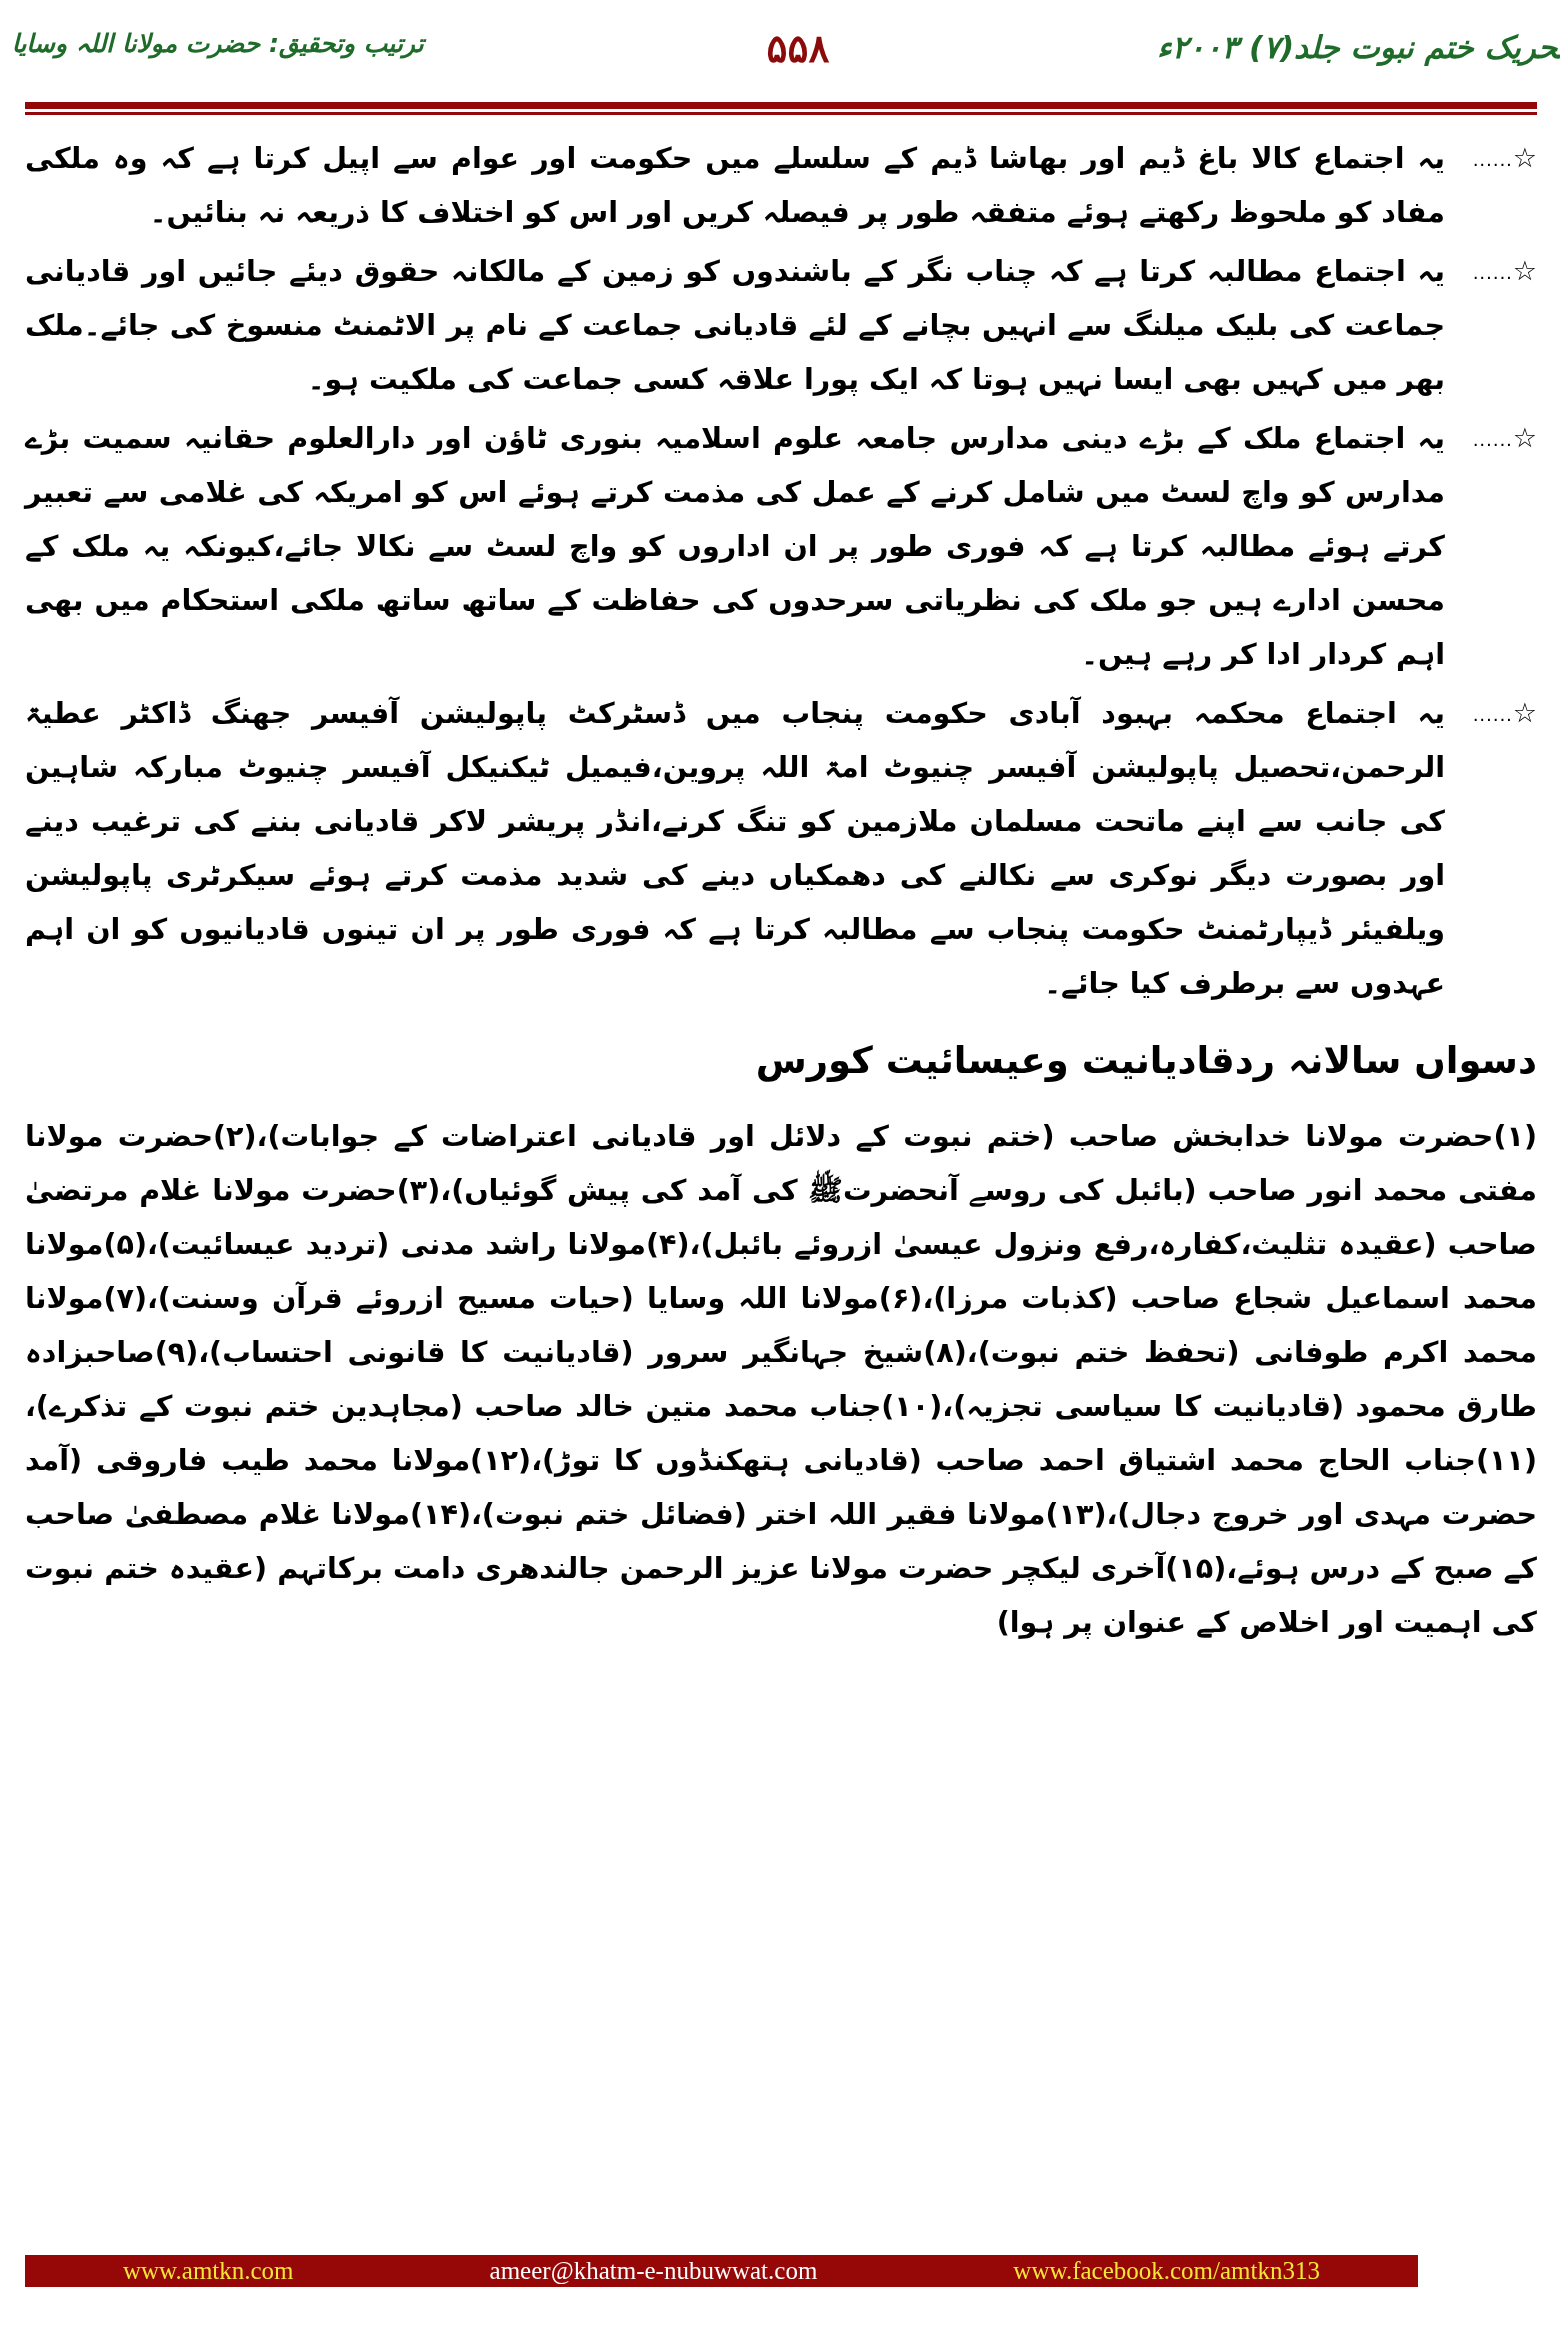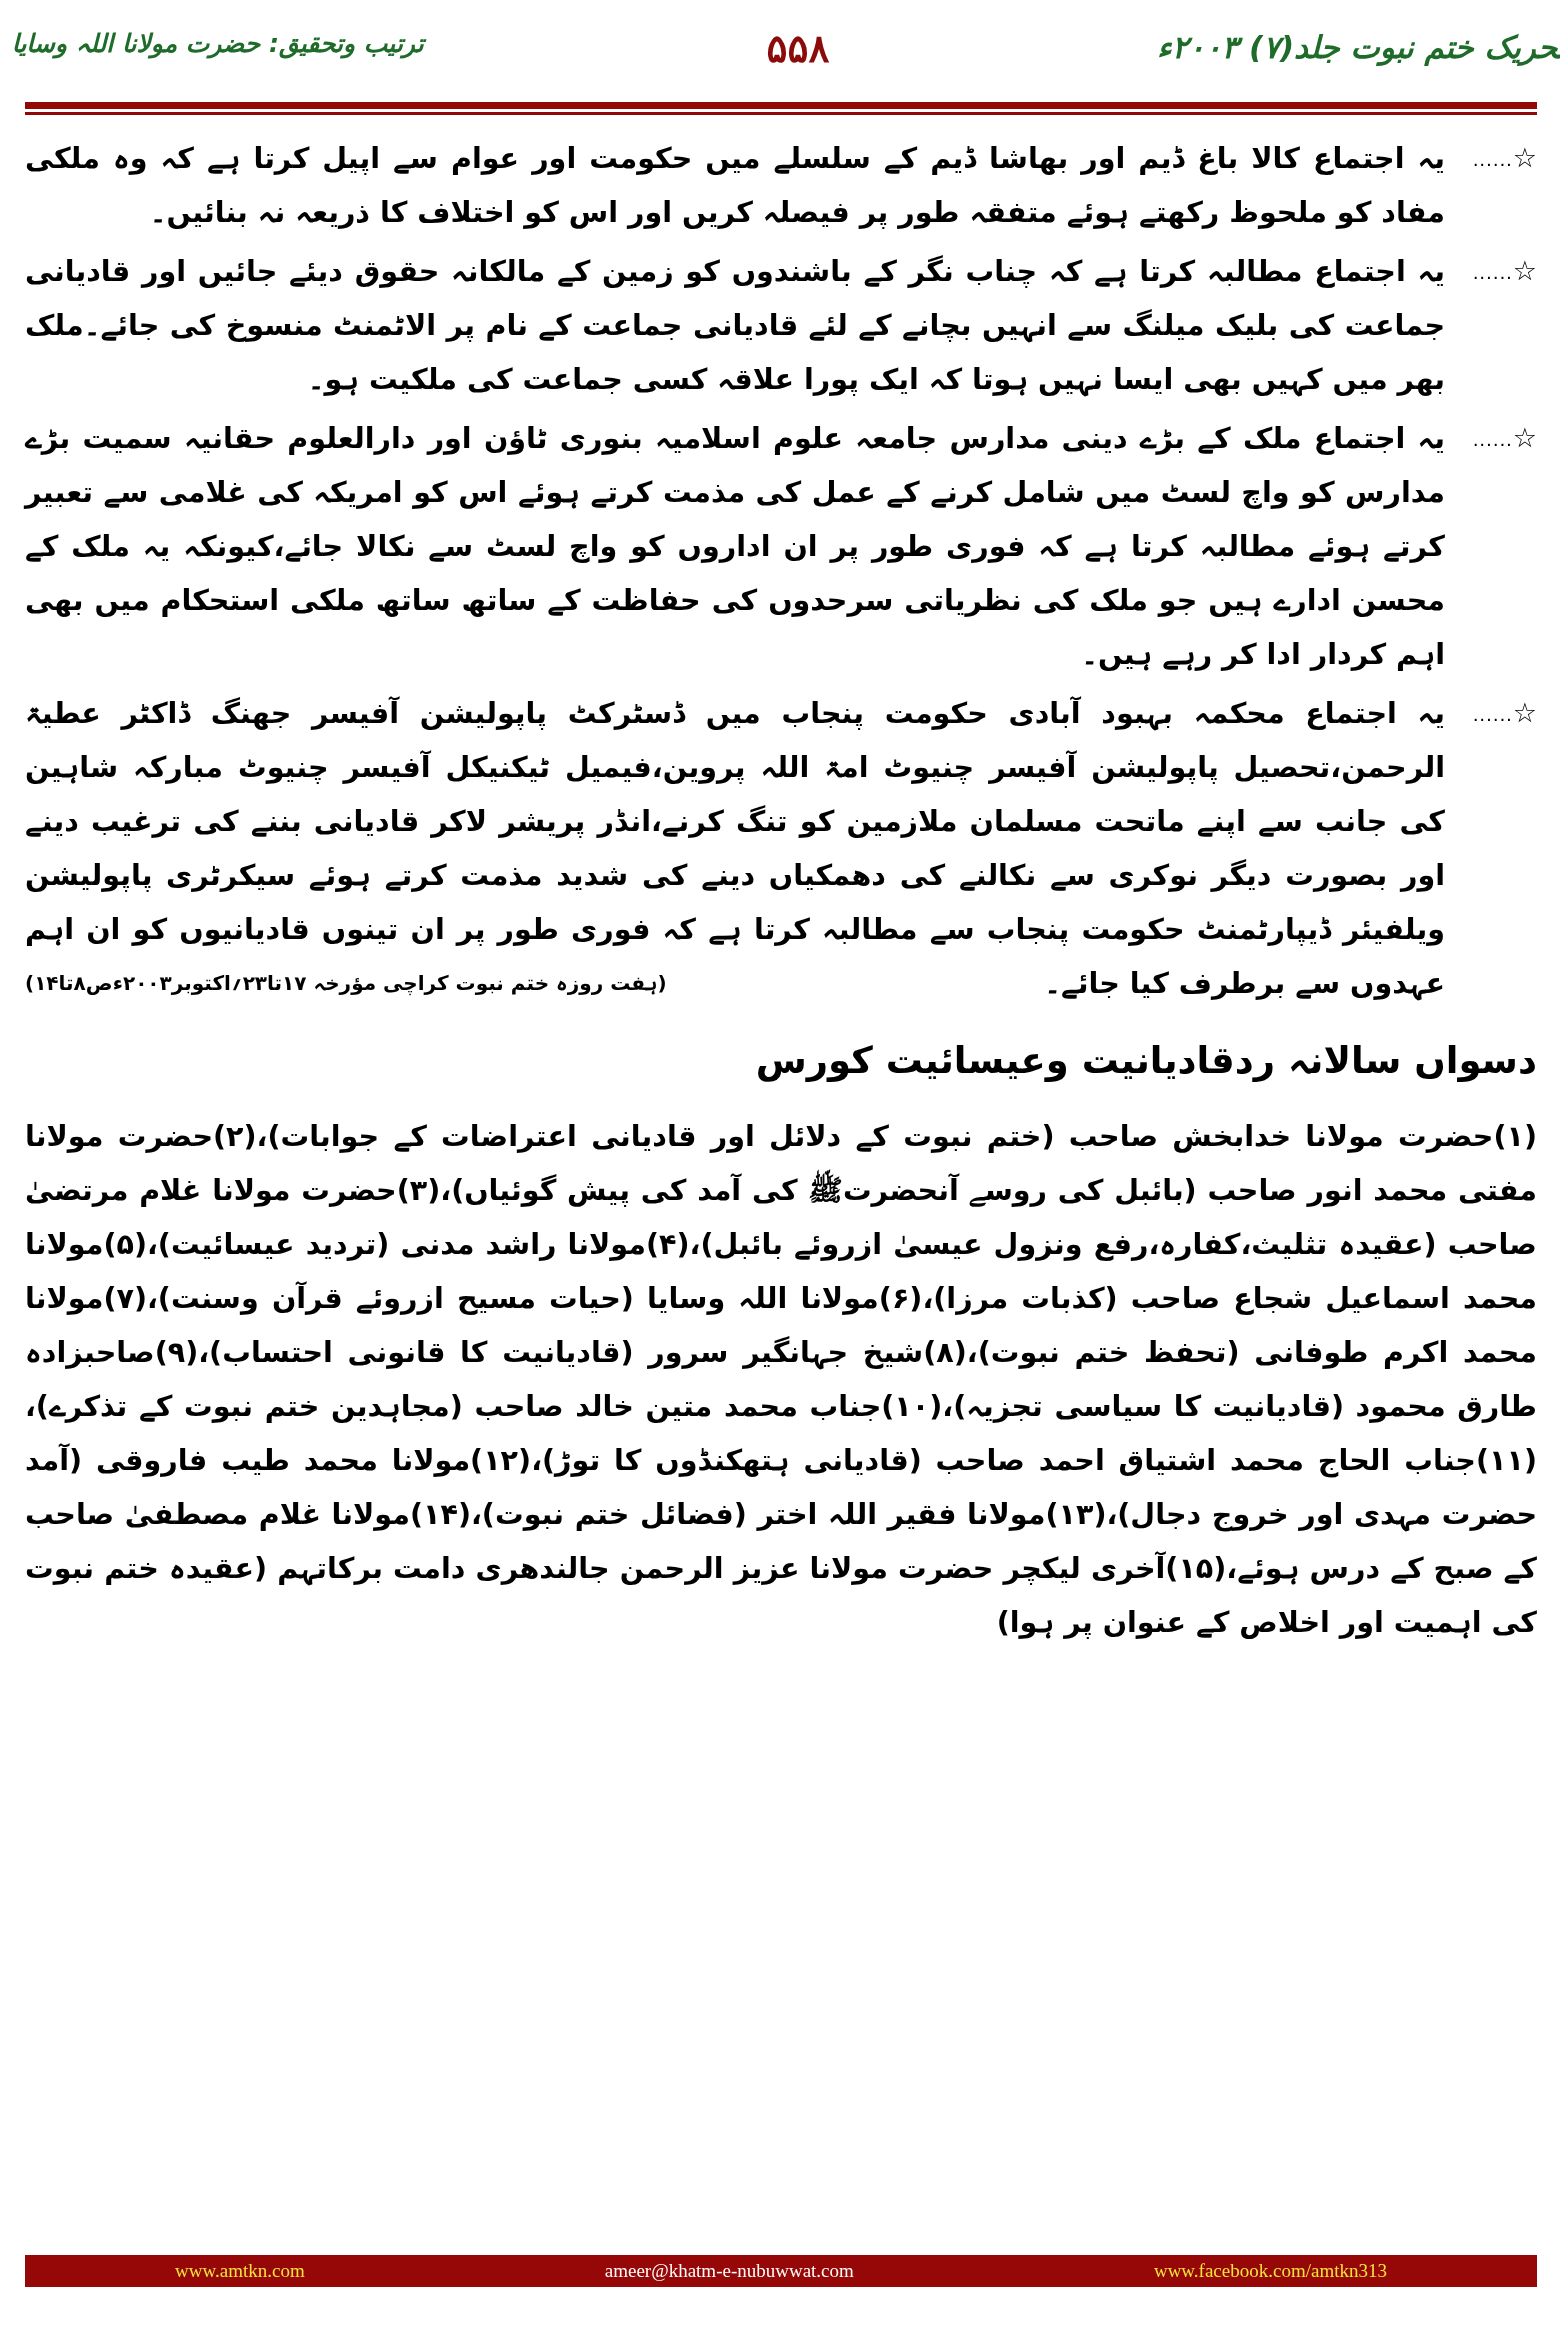--- a/index.html
+++ b/index.html
@@ -41,23 +41,23 @@
   .source-ref {
     float: left; font-size: 20px; direction: rtl; font-weight: bold;
   }
   .section-title {
     margin-top: 17px !important; font-size: 37px; line-height: 67px; text-align: right;
   }
   .intro { text-indent: 0; }
   .list-para { margin-top: 15px !important; }
 
   .footer {
-    position: absolute; left: 25px; width: 1512px; top: 2255px; height: 32px;
+    position: absolute; left: 25px; width: 1393px; top: 2255px; height: 32px;
     background: #960707; display: flex; justify-content: space-around; align-items: center;
-    font-family: "Liberation Serif", serif; font-size: 19px;
+    font-family: "Liberation Serif", serif; font-size: 25px;
   }
   .footer .yel { color: #f5e63a; }
   .footer .wht { color: #ffffff; }
 </style>
 </head>
 <body>
 
 <div class="header">
   <div class="hdr-left">ترتیب وتحقیق: حضرت مولانا اللہ وسایا</div>
   <div class="hdr-center">۵۵۸</div>
@@ -79,21 +79,20 @@
   </p>
 
   <p class="item">
     <span class="bullet"><span class="dots">......</span><span>☆</span></span>
     <span>یہ اجتماع ملک کے بڑے دینی مدارس جامعہ علوم اسلامیہ بنوری ٹاؤن اور دارالعلوم حقانیہ سمیت بڑے مدارس کو واچ لسٹ میں شامل کرنے کے عمل کی مذمت کرتے ہوئے اس کو امریکہ کی غلامی سے تعبیر کرتے ہوئے مطالبہ کرتا ہے کہ فوری طور پر ان اداروں کو واچ لسٹ سے نکالا جائے،کیونکہ یہ ملک کے محسن ادارے ہیں جو ملک کی نظریاتی سرحدوں کی حفاظت کے ساتھ ساتھ ملکی استحکام میں بھی اہم کردار ادا کر رہے ہیں۔</span>
   </p>
 
   <p class="item">
     <span class="bullet"><span class="dots">......</span><span>☆</span></span>
     <span>یہ اجتماع محکمہ بہبود آبادی حکومت پنجاب میں ڈسٹرکٹ پاپولیشن آفیسر جھنگ ڈاکٹر عطیۃ الرحمن،تحصیل پاپولیشن آفیسر چنیوٹ امۃ اللہ پروین،فیمیل ٹیکنیکل آفیسر چنیوٹ مبارکہ شاہین کی جانب سے اپنے ماتحت مسلمان ملازمین کو تنگ کرنے،انڈر پریشر لاکر قادیانی بننے کی ترغیب دینے اور بصورت دیگر نوکری سے نکالنے کی دھمکیاں دینے کی شدید مذمت کرتے ہوئے سیکرٹری پاپولیشن ویلفیئر ڈیپارٹمنٹ حکومت پنجاب سے مطالبہ کرتا ہے کہ فوری طور پر ان تینوں قادیانیوں کو ان اہم عہدوں سے برطرف کیا جائے۔</span>
-    <span class="source-ref">(ہفت روزہ ختم نبوت کراچی مؤرخہ ۱۷تا۲۳؍اکتوبر۲۰۰۳ءص۸تا۱۴)</span>
   </p>
 
   <p class="section-title">دسواں سالانہ ردقادیانیت وعیسائیت کورس</p>
 
 
   <p class="list-para">(۱)حضرت مولانا خدابخش صاحب (ختم نبوت کے دلائل اور قادیانی اعتراضات کے جوابات)،(۲)حضرت مولانا مفتی محمد انور صاحب (بائبل کی روسے آنحضرتﷺ کی آمد کی پیش گوئیاں)،(۳)حضرت مولانا غلام مرتضیٰ صاحب (عقیدہ تثلیث،کفارہ،رفع ونزول عیسیٰ ازروئے بائبل)،(۴)مولانا راشد مدنی (تردید عیسائیت)،(۵)مولانا محمد اسماعیل شجاع صاحب (کذبات مرزا)،(۶)مولانا اللہ وسایا (حیات مسیح ازروئے قرآن وسنت)،(۷)مولانا محمد اکرم طوفانی (تحفظ ختم نبوت)،(۸)شیخ جہانگیر سرور (قادیانیت کا قانونی احتساب)،(۹)صاحبزادہ طارق محمود (قادیانیت کا سیاسی تجزیہ)،(۱۰)جناب محمد متین خالد صاحب (مجاہدین ختم نبوت کے تذکرے)،(۱۱)جناب الحاج محمد اشتیاق احمد صاحب (قادیانی ہتھکنڈوں کا توڑ)،(۱۲)مولانا محمد طیب فاروقی (آمد حضرت مہدی اور خروج دجال)،(۱۳)مولانا فقیر اللہ اختر (فضائل ختم نبوت)،(۱۴)مولانا غلام مصطفیٰ صاحب کے صبح کے درس ہوئے،(۱۵)آخری لیکچر حضرت مولانا عزیز الرحمن جالندھری دامت برکاتہم (عقیدہ ختم نبوت کی اہمیت اور اخلاص کے عنوان پر ہوا)</p>
 </div>
 
 <div class="footer">
   <span class="yel">www.amtkn.com</span>

